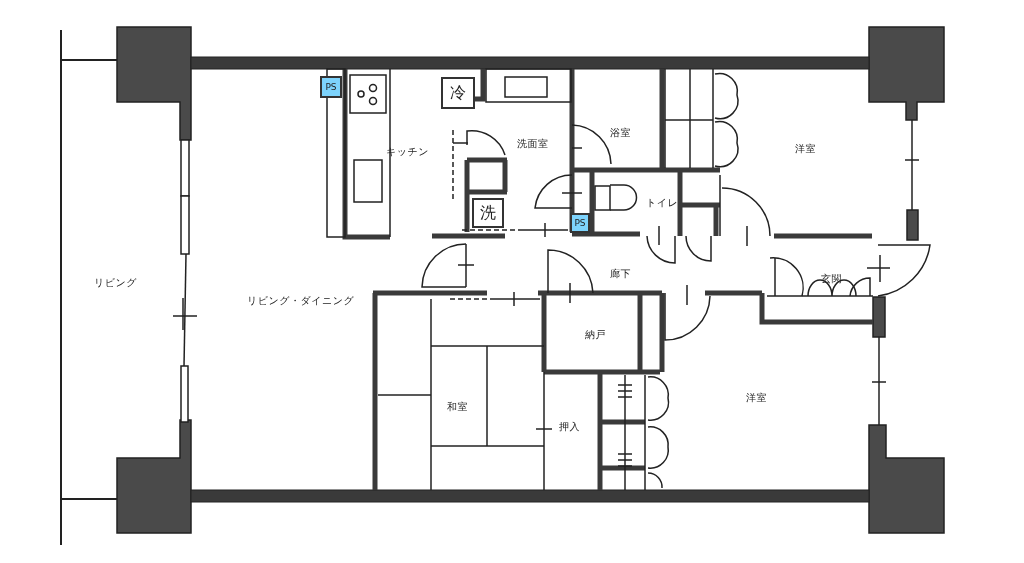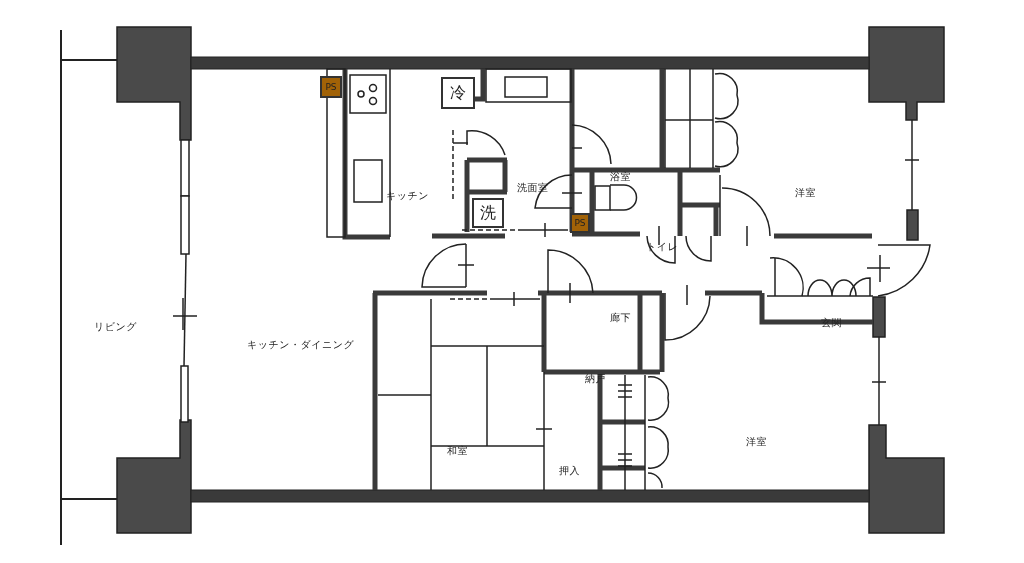--- a/index.html
+++ b/index.html
@@ -1,19 +1,19 @@
 <!DOCTYPE html>
 <html><head>
 <meta charset="utf-8">
 <style>
   html, body { margin:0; padding:0; background:#ffffff; }
   body { width:1024px; height:563px; overflow:hidden; position:relative; }
   #plan { position:absolute; left:0; top:0; width:1024px; height:563px; }
-  .lbl { position:absolute; font-family:Liberation Mono, monospace; font-size:10px; color:#222; white-space:nowrap; letter-spacing:0.5px;margin-top:44px; }
-  .ps { position:absolute; font-family:"DejaVu Sans", sans-serif; font-size:9px; color:#222; border:2px solid #333; background:#a16207; box-sizing:border-box; text-align:center; line-height:13px; }
+  .lbl { position:absolute; font-family:Liberation Mono, monospace; font-size:10px; color:#222; white-space:nowrap; letter-spacing:0.5px; }
+  .ps { position:absolute; font-family:"DejaVu Sans", sans-serif; font-size:9px; color:#222; border:2px solid #333; background:#7dd3fc; box-sizing:border-box; text-align:center; line-height:13px; }
   .glyph { position:absolute; font-family:"DejaVu Sans", sans-serif; font-size:16px; color:#222; border:2px solid #333; background:#fff; box-sizing:border-box; text-align:center; }
 </style>
 </head>
 <body>
 
 <svg id="plan" viewBox="0 0 1024 563" xmlns="http://www.w3.org/2000/svg">
   <g fill="none" stroke="#222" stroke-width="2">
 
     <line x1="61" y1="30" x2="61" y2="545"></line>
     <line x1="61" y1="60" x2="118" y2="60"></line>
@@ -168,21 +168,21 @@
     <path d="M648,473 A14,14 0 0 1 662,488"></path>
   </g>
 </svg>
 
 <div class="ps" style="left:320px;top:76px;width:22px;height:22px;line-height:18px;">PS</div>
 <div class="ps" style="left:570px;top:213px;width:20px;height:20px;line-height:16px;">PS</div>
 <div class="glyph" style="left:441px;top:77px;width:34px;height:32px;line-height:28px;">冷</div>
 <div class="glyph" style="left:472px;top:198px;width:32px;height:30px;line-height:26px;">洗</div>
 
 <div class="lbl" style="left:94px;top:276px;">リビング</div>
-<div class="lbl" style="left:247px;top:294px;">キッチン・ダイニング</div>
+<div class="lbl" style="left:247px;top:294px;">リビング・ダイニング</div>
 <div class="lbl" style="left:386px;top:145px;">キッチン</div>
 <div class="lbl" style="left:517px;top:137px;text-align:center;">洗面室</div>
 <div class="lbl" style="left:610px;top:126px;">浴室</div>
 <div class="lbl" style="left:646px;top:196px;">トイレ</div>
 <div class="lbl" style="left:610px;top:267px;">廊下</div>
 <div class="lbl" style="left:821px;top:272px;">玄関</div>
 <div class="lbl" style="left:795px;top:142px;">洋室</div>
 <div class="lbl" style="left:746px;top:391px;">洋室</div>
 <div class="lbl" style="left:585px;top:328px;">納戸</div>
 <div class="lbl" style="left:447px;top:400px;">和室</div>

